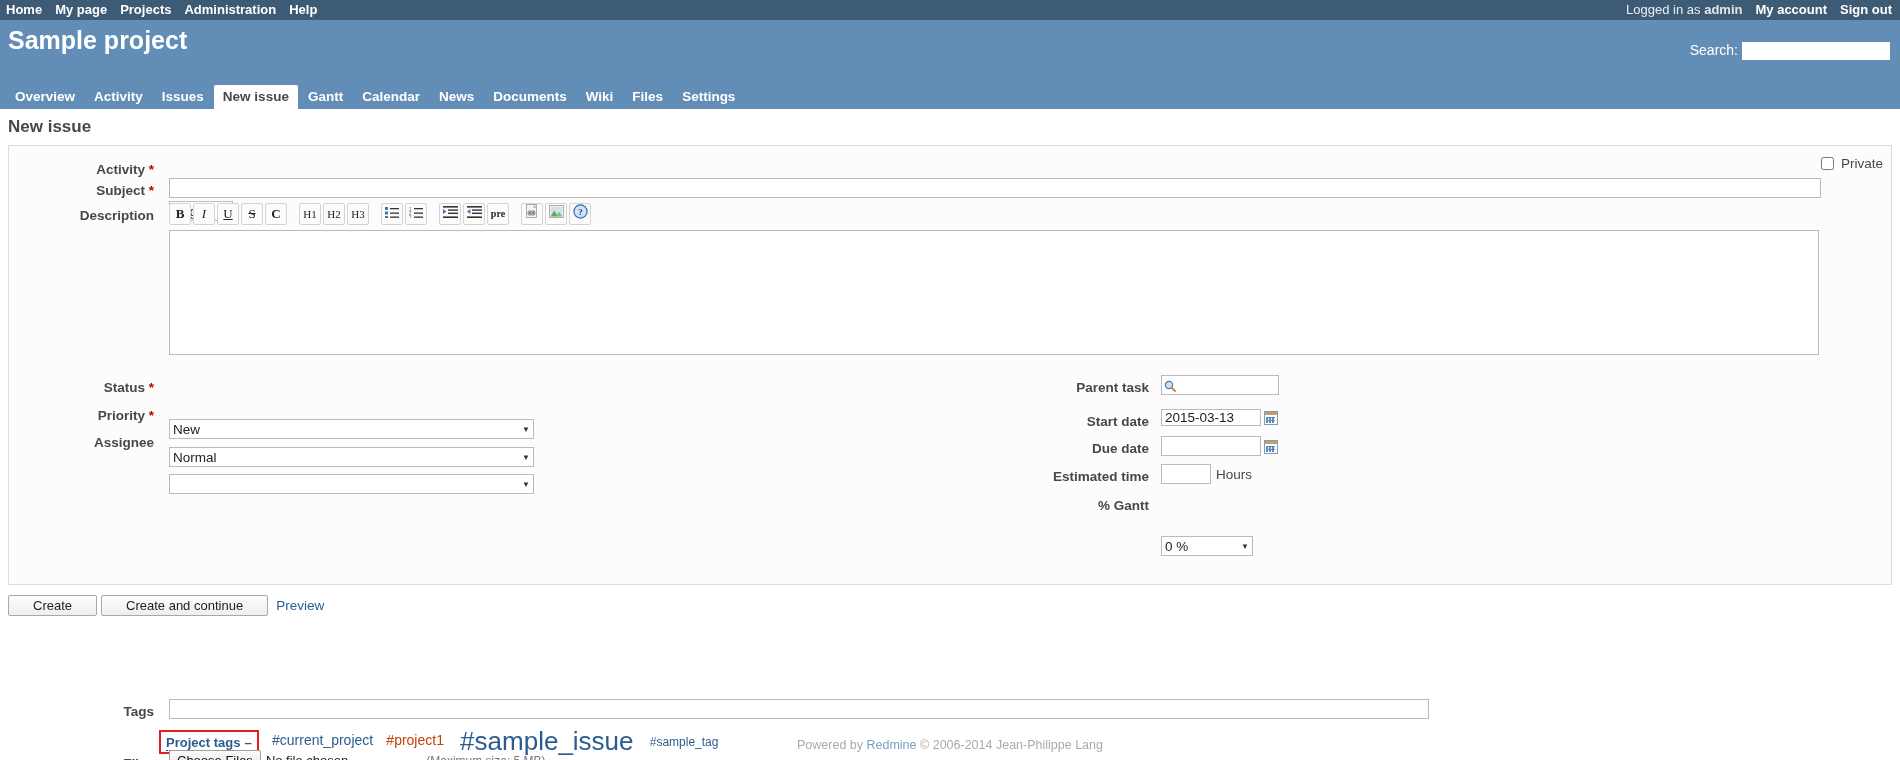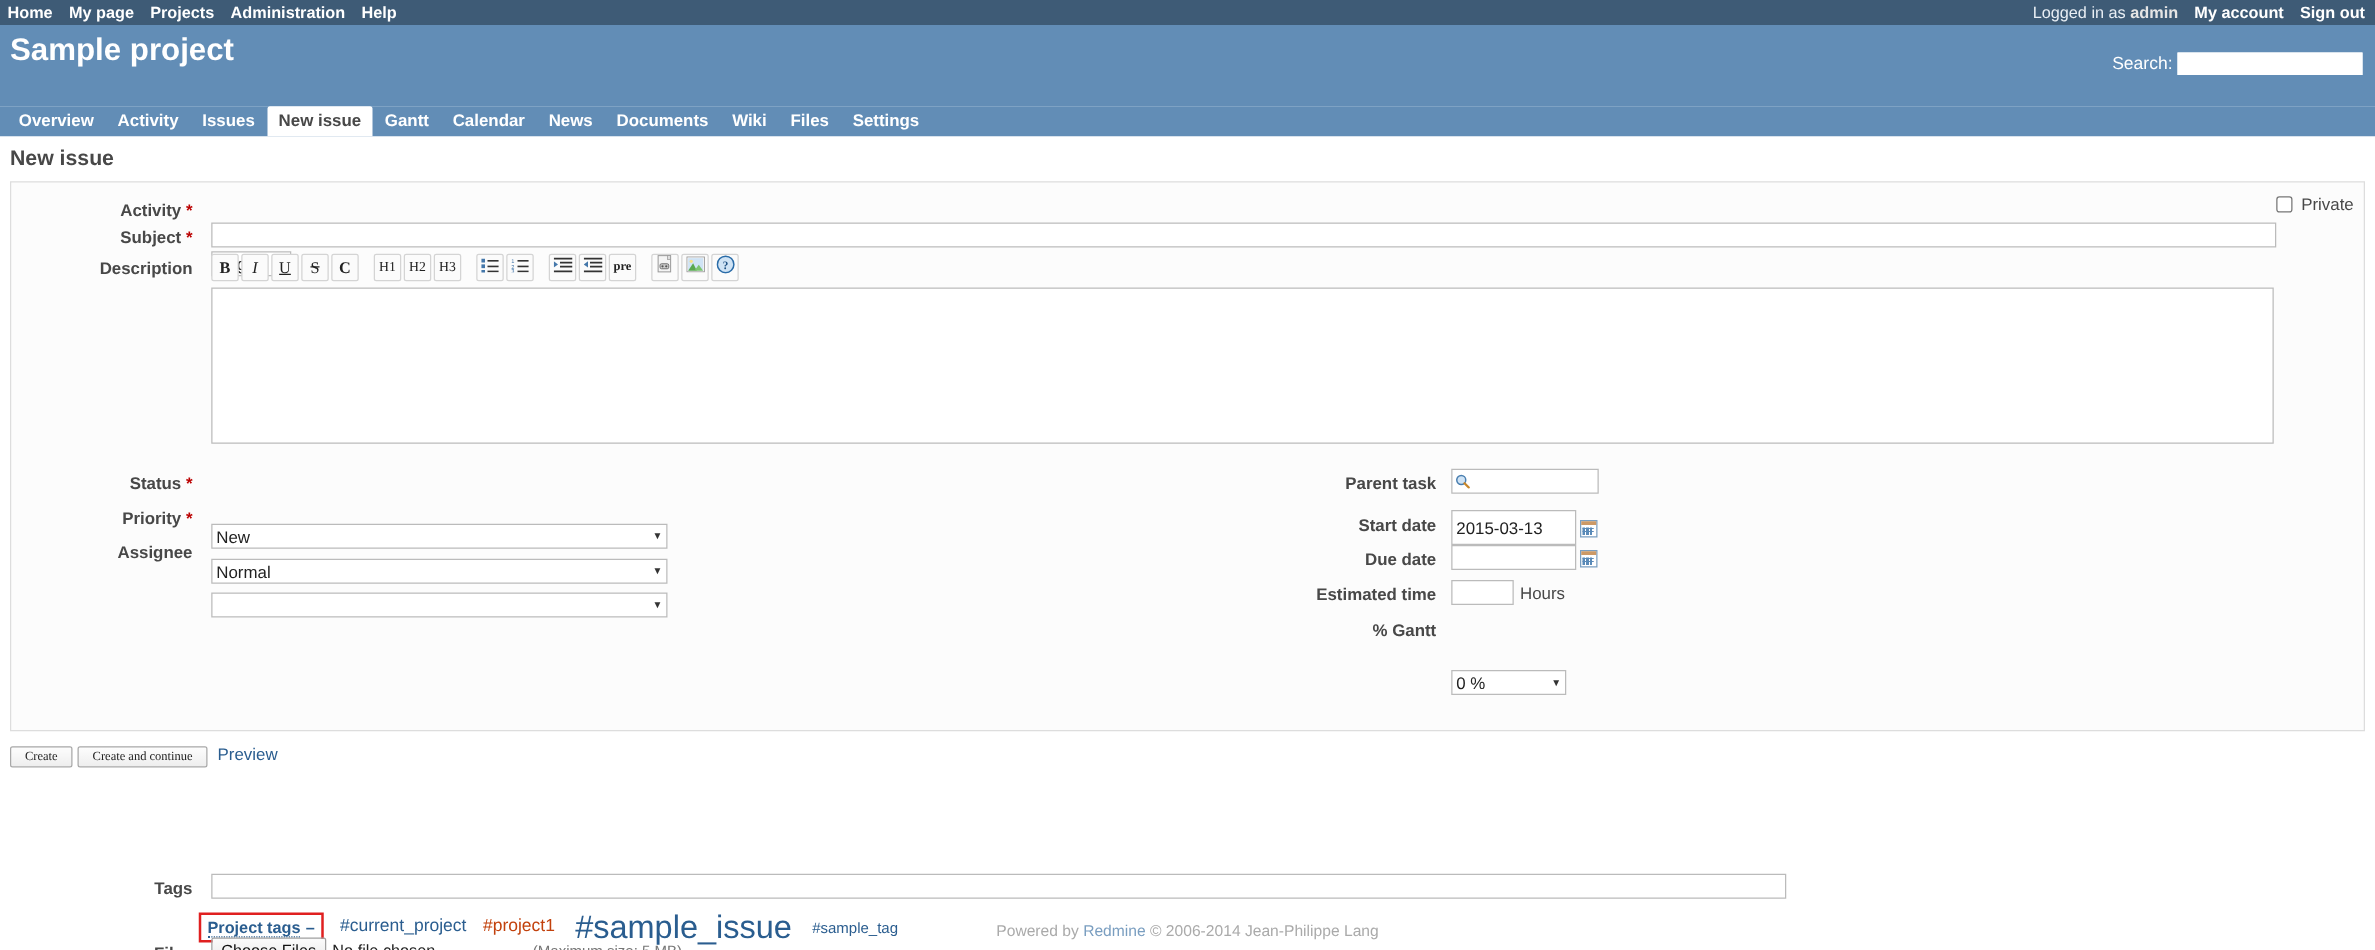--- a/index.html
+++ b/index.html
@@ -272,25 +272,25 @@
   }
   .projtag-hl .dash { color: #2a5d8f; font-size: 13px; font-weight: bold; }
 
   .fileshint { color: #777777; font-size: 12px; }
 
   
   #actions {
     margin: 10px 0 0 8px;
   }
   #actions button {
-    font-family: Liberation Serif, serif;
-    font-size: 10px;
+    font-family: Liberation Sans, sans-serif;
+    font-size: 13px;
     border: 1px solid #a8a8a8;
     background: linear-gradient(#fdfdfd, #eeeeee);
-    padding: 2px 11px;
+    padding: 2px 24px;
     color: #222;
     cursor: pointer;
     margin-right: 4px;
     border-radius: 2px;
   }
   #actions a {
     color: #2a5d8f;
     font-size: 13.5px;
     text-decoration: none;
     margin-left: 4px;
@@ -461,21 +461,21 @@
               <circle cx="5" cy="5" r="3.6" fill="#cfe3f5" stroke="#4a7fb0" stroke-width="1.2"></circle>
               <line x1="7.6" y1="7.6" x2="11" y2="11" stroke="#c8862a" stroke-width="1.8" stroke-linecap="round"></line>
             </svg></span>
       </span>
     </div>
 
     <div class="frow" style="left:700px; top:266px; width:450px;">
       <label class="fl" style="width:440px;">Start date</label>
     </div>
     <div class="frow" style="left:1152px; top:262px;">
-      <input type="text" class="txt" style="width: 100px; height: 28px;" value="2015-03-13"><span class="calicon"></span>
+      <input type="text" class="txt" style="width: 100px; height: 17px;" value="2015-03-13"><span class="calicon"></span>
     </div>
 
     <div class="frow" style="left:700px; top:293px; width:450px;">
       <label class="fl" style="width:440px;">Due date</label>
     </div>
     <div class="frow" style="left:1152px; top:290px;">
       <input type="text" class="txt" style="width: 100px; height: 20px;"><span class="calicon"></span>
     </div>
 
     <div class="frow" style="left:700px; top:321px; width:450px;">

